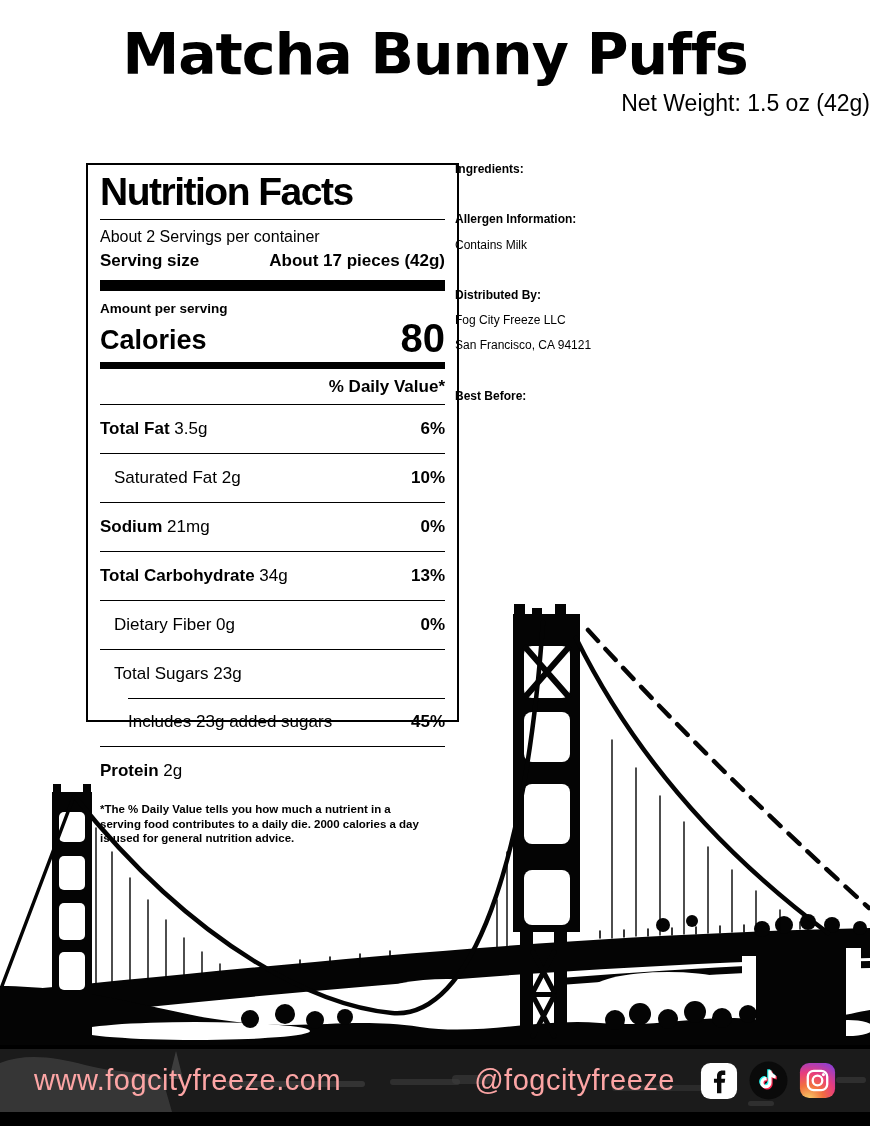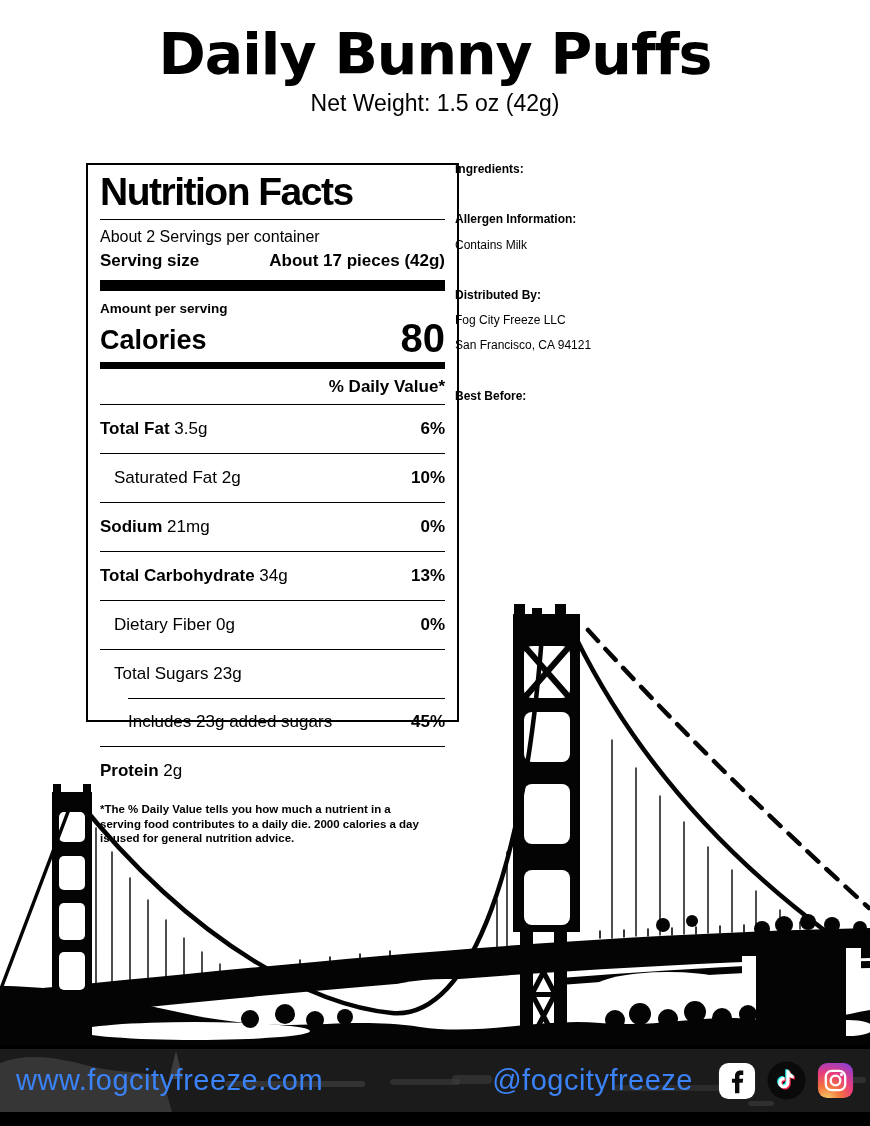--- a/index.html
+++ b/index.html
@@ -3,21 +3,21 @@
 <meta charset="utf-8">
 <style>
   html,body{margin:0;padding:0;background:#888;}
   .page{position:relative;width:870px;height:1126px;background:#ffffff;overflow:hidden;
         font-family:"Liberation Sans",sans-serif;color:#000;margin:0 auto;}
 
   
   .title{position:absolute;top:8px;left:0;width:100%;text-align:center;
          font-family:"DejaVu Sans",sans-serif;font-weight:bold;font-size:57px;
          letter-spacing:-1px;line-height:92px;}
-  .netweight{position:absolute;top:88px;left:0;width:100%;text-align:center;
+  .netweight{position:absolute;top:88px;left:0;width:100%;text-align:right;
          font-size:23px;line-height:30px;}
 
   
   .nfp{position:absolute;left:42px;top:163px;width:373px;height:559px;
        border:2.5px solid #000;box-sizing:border-box;padding:5px 12px 8px 12px;background:#fff;margin-left:44px;}
   .nf-title{font-size:39px;font-weight:bold;letter-spacing:-1.5px;line-height:44px;
             padding-bottom:5px;border-bottom:1.5px solid #000;}
   .nf-servings{margin-top:7px;font-size:16px;line-height:19px;}
   .nf-ssrow{margin-top:5px;display:flex;justify-content:space-between;
             font-size:17px;font-weight:bold;line-height:20px;}
@@ -45,32 +45,32 @@
 
   
   .bridge{position:absolute;left:0;top:600px;width:870px;height:445px;display:block;}
 
   
   .footer{position:absolute;left:0;top:1045px;width:870px;height:81px;background:#000;}
   .band{position:absolute;left:0;top:4px;width:870px;height:63px;background:#1b1b1b;
         overflow:hidden;}
   .band-deco{position:absolute;left:0;top:0;width:870px;height:63px;}
   .band-content{position:absolute;left:0;top:0;width:870px;height:63px;display:flex;
-        align-items:center;box-sizing:border-box;padding:0 16px;color:#3b82f6;}
+        align-items:center;box-sizing:border-box;padding:0 34px;color:#fca5a5;}
   .site{font-size:29px;letter-spacing:0.5px;font-weight:normal;margin-right:auto;}
   .handle{font-size:29px;letter-spacing:0.5px;margin-right:25px;}
   .icons{display:flex;align-items:center;gap:11px;}
   .icons svg{display:block;}
 </style>
 </head>
 <body>
 
 <div class="page">
 
-  <div class="title">Daily Bunny Puffs</div>
+  <div class="title">Matcha Bunny Puffs</div>
   <div class="netweight">Net Weight: 1.5 oz (42g)</div>
 
   <div class="nfp">
     <div class="nf-title">Nutrition Facts</div>
     <div class="nf-servings">About 2 Servings per container</div>
     <div class="nf-ssrow">
       <span>Serving size</span>
       <span>About 17 pieces (42g)</span>
     </div>
     <div class="nf-bar"></div>

